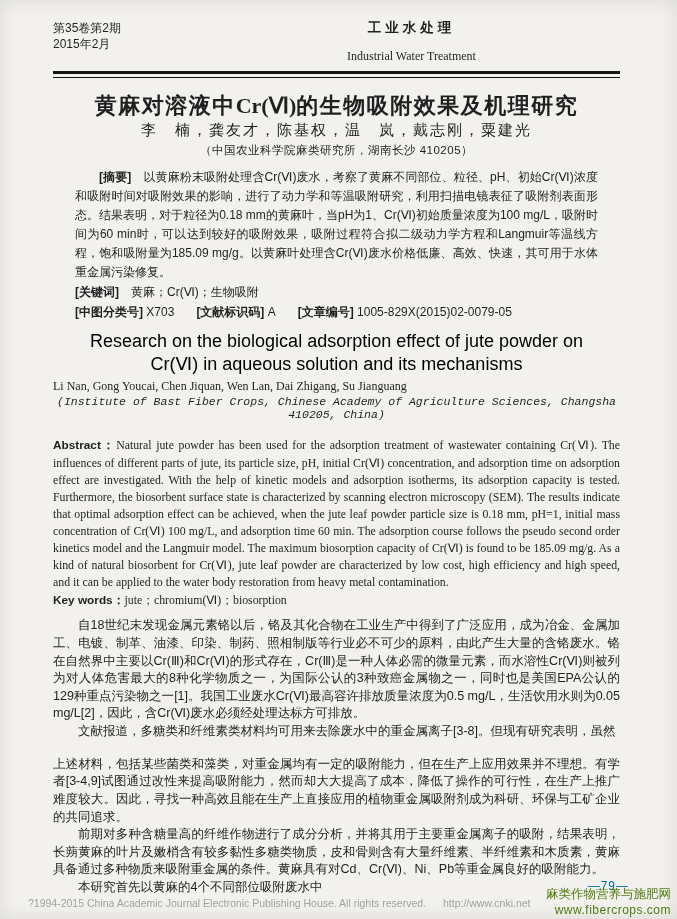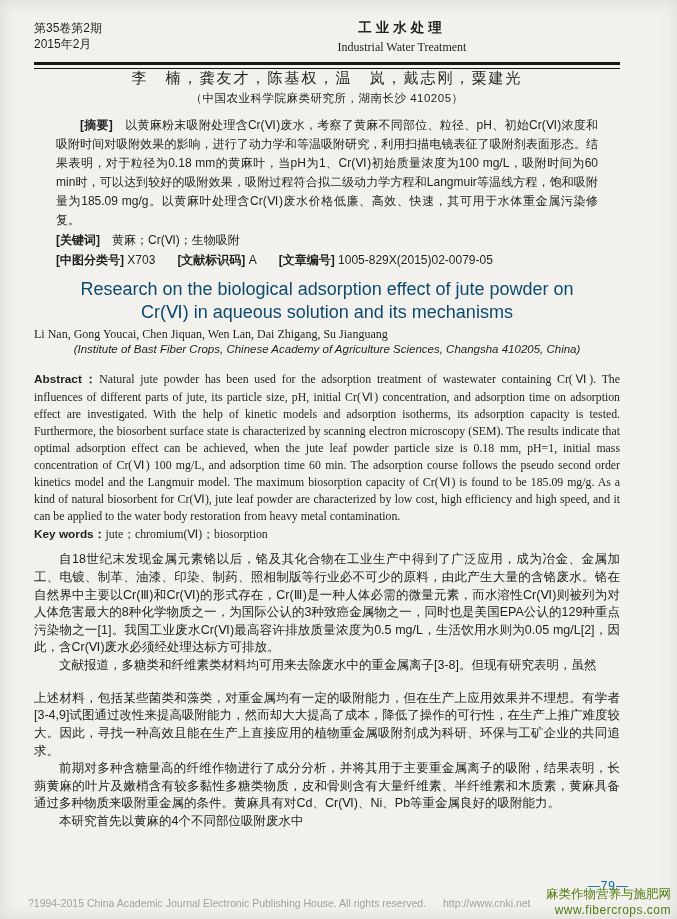--- a/index.html
+++ b/index.html
@@ -1,45 +1,45 @@
 <!DOCTYPE html>
 <html><head>
 <meta charset="utf-8">
 <style>
   html,body{margin:0;padding:0;}
   body{background:#d8d8d5;font-family:"Liberation Sans",sans-serif;}
   .page{
     position:relative;width:677px;height:919px;margin:0 auto;
     background:#f2f1ee;color:#1f1f1f;overflow:hidden;
     box-shadow:inset 0 0 18px rgba(0,0,0,0.10);
-    box-sizing:border-box;padding:20px 57px 0 34px;
+    box-sizing:border-box;padding:20px 57px 0 53px;
   }
   
   .jheader{display:flex;justify-content:space-between;align-items:flex-start;font-size:12px;line-height:16px;}
   .jheader .left{text-align:left;width:150px;}
   .jheader .center{text-align:center;flex:1;}
   .jheader .right{text-align:right;width:110px;}
   .journal-zh{font-size:13.5px;font-weight:bold;letter-spacing:4px;}
-  .journal-en{font-family:"Liberation Serif",serif;font-size:12px;margin-top:3px;}
+  .journal-en{font-family:"Liberation Serif",serif;font-size:12px;margin-top:12px;}
   .hrule{margin-top:7px;border-top:3px solid #161616;border-bottom:1px solid #161616;height:3px;}
   
   .title-zh{margin-top:13px;text-align:center;font-size:22px;font-weight:bold;letter-spacing:1.5px;}
   .title-zh .cr{font-family:"Liberation Serif",serif;font-weight:bold;letter-spacing:0;}
   .authors-zh{margin-top:0;text-align:center;font-size:15px;letter-spacing:2px;}
   .affil-zh{margin-top:3px;text-align:center;font-size:11.5px;letter-spacing:0.5px;}
   
   .abs-zh{margin:10px 22px 0 22px;font-size:12px;line-height:1.58;text-align:justify;}
   .abs-zh .lbl,.kw-zh .lbl,.cls .lbl{font-weight:bold;}
   .abs-zh .para{text-indent:2em;}
   .kw-zh{margin:1px 22px 0 22px;font-size:12px;line-height:1.58;}
   .cls{margin:1px 22px 0 22px;font-size:12px;line-height:1.58;display:flex;gap:22px;flex-wrap:wrap;}
   
-  .title-en{margin-top:8px;text-align:center;font-size:18px;line-height:1.3;color:#0c4a6e;}
+  .title-en{margin-top:8px;text-align:center;font-size:18px;line-height:1.3;color:#000000;}
   .authors-en{margin-top:3px;text-align:left;font-family:"Liberation Serif",serif;font-size:12px;}
-  .affil-en{margin-top:1px;text-align:center;font-family:Liberation Sans, sans-serif;font-style:italic;font-size:11.5px;}
+  .affil-en{margin-top:1px;text-align:center;font-family:Liberation Mono, monospace;font-style:italic;font-size:11.5px;}
   .abs-en{margin-top:16px;font-family:"Liberation Serif",serif;font-size:11.8px;line-height:1.45;text-align:justify;}
   .abs-en .lbl,.kw-en .lbl{font-family:"Liberation Sans",sans-serif;font-weight:bold;font-size:11.8px;}
   .kw-en{margin-top:1px;font-family:"Liberation Serif",serif;font-size:11.8px;line-height:1.45;}
   
   .cols{margin-top:8px;display:flex;gap:15px;flex-direction:column;}
   .col{flex:1;font-size:12.5px;line-height:1.41;text-align:justify;}
   .col p{margin:0;text-indent:2em;}
   .col p.cont{text-indent:0;}
   
   .pageno{position:absolute;right:48px;bottom:26px;font-size:12px;letter-spacing:1px;color:#0369a1;}
@@ -58,20 +58,21 @@
       <div>第35卷第2期</div>
       <div>2015年2月</div>
     </div>
     <div class="center">
       <div class="journal-zh">工业水处理</div>
       <div class="journal-en">Industrial Water Treatment</div>
     </div>
   </div>
   <div class="hrule"></div>
 
+  <div class="title-zh"><span>黄麻对溶液中</span><span class="cr">Cr(Ⅵ)</span><span>的生物吸附效果及机理研究</span></div>
   <div class="authors-zh">李　楠，龚友才，陈基权，温　岚，戴志刚，粟建光</div>
   <div class="affil-zh">（中国农业科学院麻类研究所，湖南长沙 410205）</div>
 
   <div class="abs-zh">
     <div class="para"><span class="lbl">[摘要]</span>　<span>以黄麻粉末吸附处理含Cr(Ⅵ)废水，考察了黄麻不同部位、粒径、pH、初始Cr(Ⅵ)浓度和吸附时间对吸附效果的影响，进行了动力学和等温吸附研究，利用扫描电镜表征了吸附剂表面形态。结果表明，对于粒径为0.18 mm的黄麻叶，当pH为1、Cr(Ⅵ)初始质量浓度为100 mg/L，吸附时间为60 min时，可以达到较好的吸附效果，吸附过程符合拟二级动力学方程和Langmuir等温线方程，饱和吸附量为185.09 mg/g。以黄麻叶处理含Cr(Ⅵ)废水价格低廉、高效、快速，其可用于水体重金属污染修复。</span></div>
   </div>
   <div class="kw-zh">
     <span class="lbl">[关键词]</span>　<span>黄麻；Cr(Ⅵ)；生物吸附</span>
   </div>
   <div class="cls">

